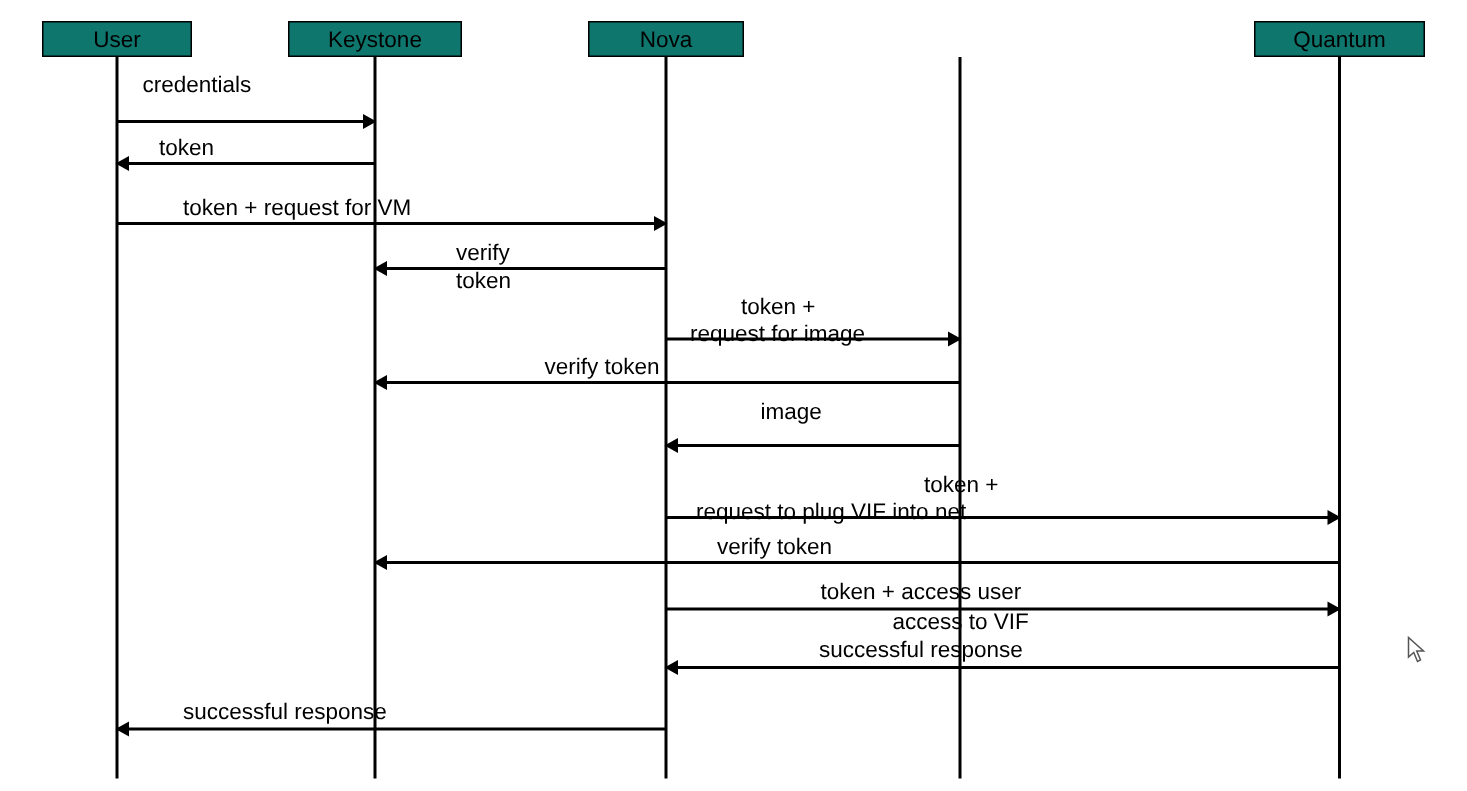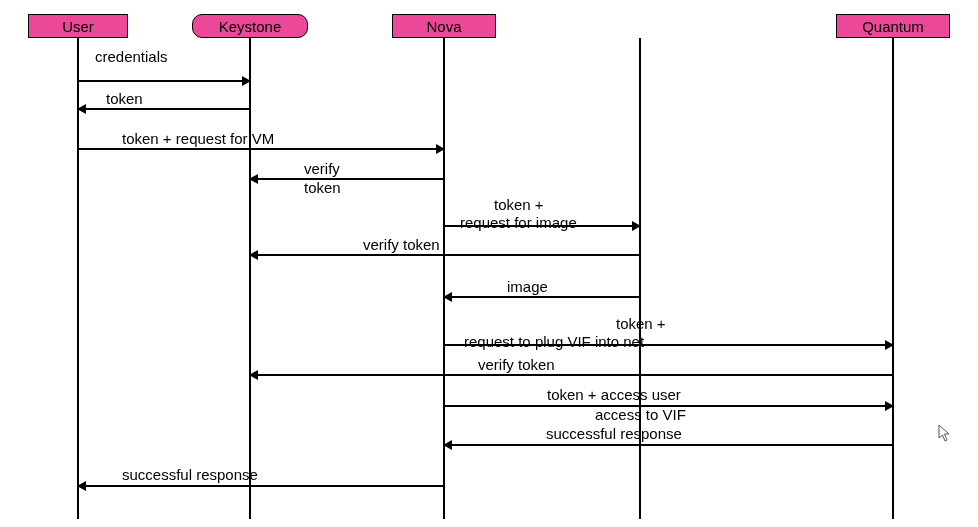--- a/index.html
+++ b/index.html
@@ -10,21 +10,21 @@
   }
   .canvas {
     position: relative;
     width: 978px;
     height: 527px;
   }
   .participant-box {
     position: absolute;
     top: 14px;
     height: 24px;
-    background: #ec4899;
+    background: #0f766e;
     border: 1px solid #000;
     text-align: center;
     line-height: 24px;
     font-size: 15px;
     box-sizing: border-box;
   }
   .lifeline {
     position: absolute;
     width: 2px;
     background: #000;
@@ -69,21 +69,21 @@
     height: 18px;
     pointer-events: none;
   }
 </style>
 </head>
 <body>
 
 <div class="canvas">
 
   <div class="participant-box" style="left:28px; width:100px;">User</div>
-  <div class="participant-box" style="left:192px; width:116px;border-radius:10px;">Keystone</div>
+  <div class="participant-box" style="left:192px; width:116px;">Keystone</div>
   <div class="participant-box" style="left:392px; width:104px;">Nova</div>
   <div class="participant-box" style="left:836px; width:114px;">Quantum</div>
 
   <div class="lifeline" style="left:77px;"></div>
   <div class="lifeline" style="left:249px;"></div>
   <div class="lifeline" style="left:443px;"></div>
   <div class="lifeline" style="left:639px;"></div>
   <div class="lifeline" style="left:892px;"></div>
 
   <div id="messages">
@@ -95,21 +95,21 @@
       <div class="label" style="left: 122px; top: 130px;">token + request for VM</div>
       <div class="msg arrow-left" style="left: 250px; top: 178px; width: 194px;"></div>
       <div class="label" style="left: 304px; top: 160px;">verify</div>
       <div class="label" style="left: 304px; top: 179px;">token</div>
       <div class="msg arrow-right" style="left: 444px; top: 225px; width: 196px;"></div>
       <div class="label" style="left: 494px; top: 196px;">token +</div>
       <div class="label" style="left: 460px; top: 214px;">request for image</div>
       <div class="msg arrow-left" style="left: 250px; top: 254px; width: 390px;"></div>
       <div class="label" style="left: 363px; top: 236px;">verify token</div>
       <div class="msg arrow-left" style="left: 444px; top: 296px; width: 196px;"></div>
-      <div class="label" style="left: 507px; top: 278px;">image</div>
+      <div class="label" style="left: 507px; top: 266px;">image</div>
       <div class="msg arrow-right" style="left: 444px; top: 344px; width: 449px;"></div>
       <div class="label" style="left: 616px; top: 315px;">token +</div>
       <div class="label" style="left: 464px; top: 333px;">request to plug VIF into net</div>
       <div class="msg arrow-left" style="left: 250px; top: 374px; width: 643px;"></div>
       <div class="label" style="left: 478px; top: 356px;">verify token</div>
       <div class="msg arrow-right" style="left: 444px; top: 405px; width: 449px;"></div>
       <div class="label" style="left: 547px; top: 386px;">token + access user</div>
       <div class="label" style="left: 571px; top: 406px; margin-left: 24px;">access to VIF</div>
       <div class="msg arrow-left" style="left: 444px; top: 444px; width: 449px;"></div>
       <div class="label" style="left: 546px; top: 425px;">successful response</div>

